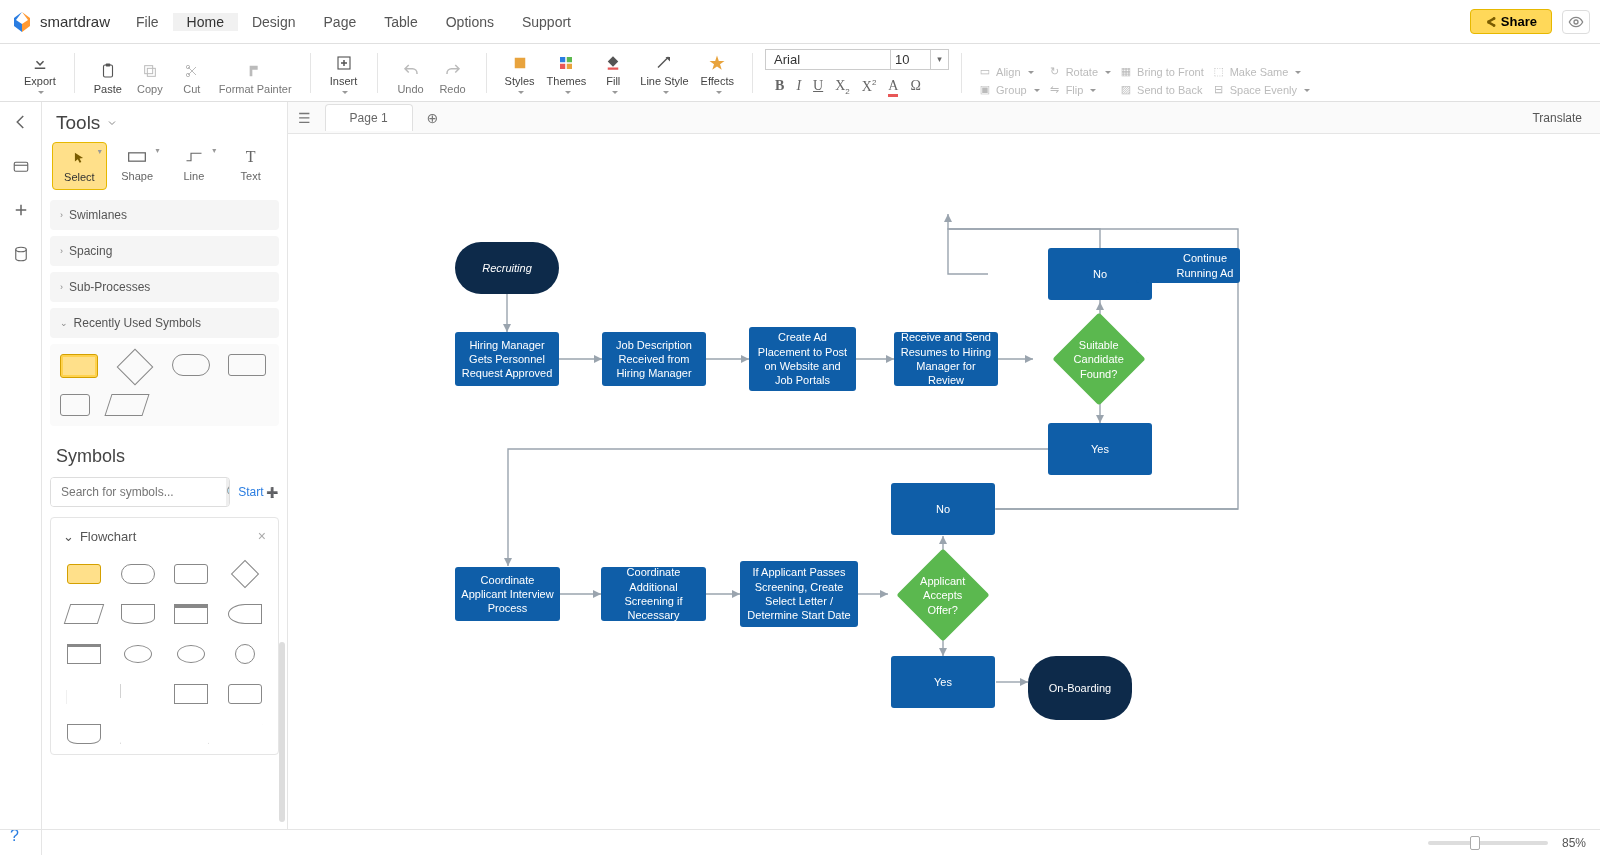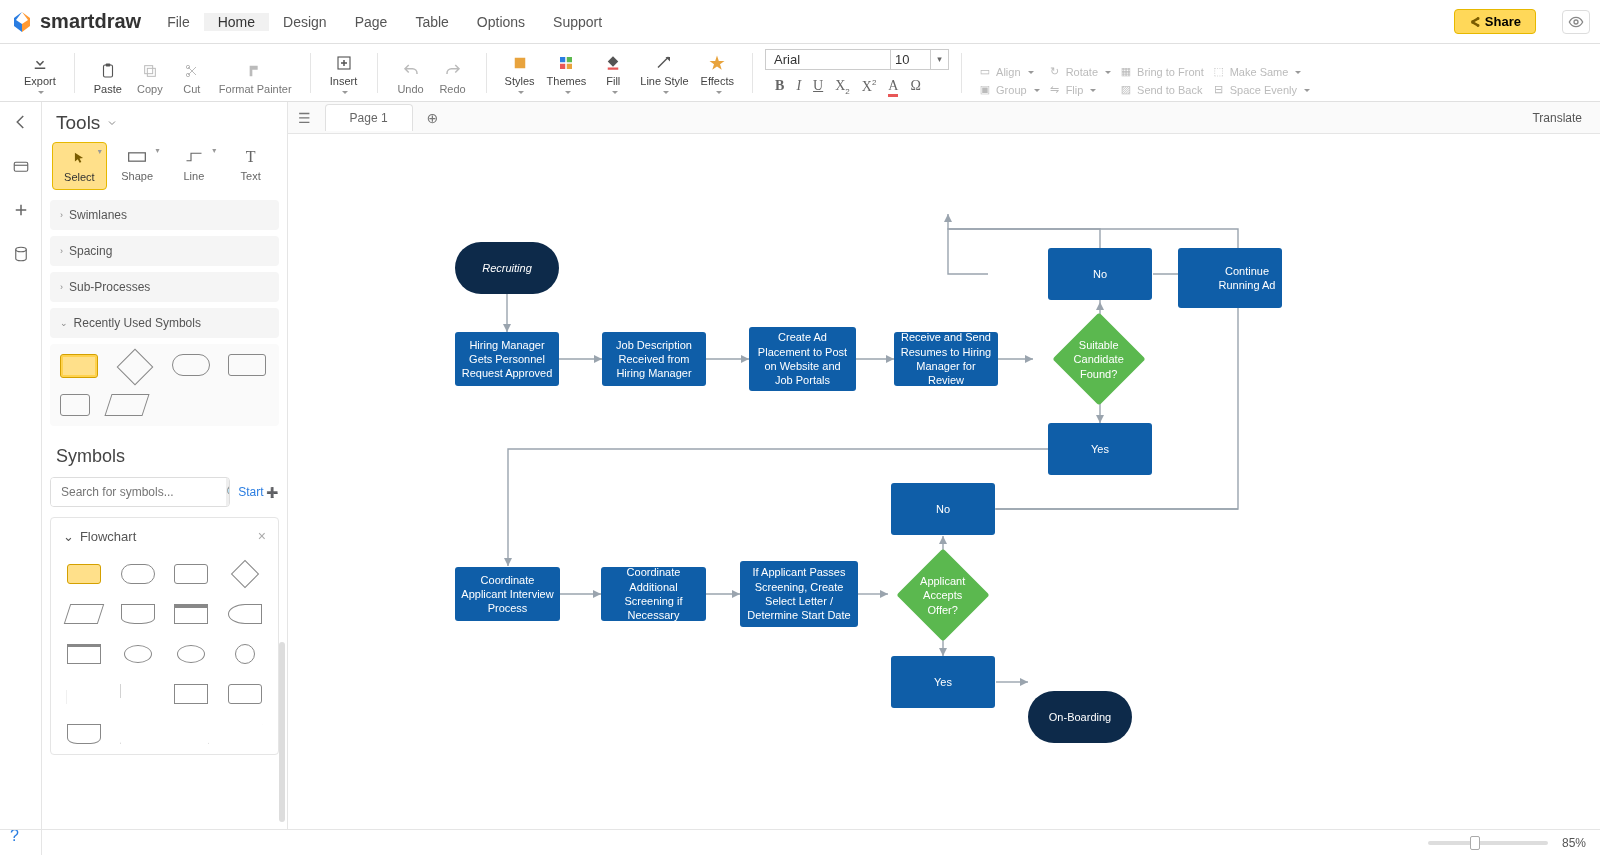--- a/index.html
+++ b/index.html
@@ -2,25 +2,25 @@
 <html><head>
 <meta charset="utf-8">
 <style>
 * { margin: 0; padding: 0; box-sizing: border-box; font-family: -apple-system, BlinkMacSystemFont, "Segoe UI", Arial, sans-serif; }
 body { width: 1600px; height: 855px; background: #fff; overflow: hidden; position: relative; }
 
 
 .topbar { height: 44px; display: flex; align-items: center; border-bottom: 1px solid #e0e0e0; padding: 0 10px; }
 .logo { display: flex; align-items: center; gap: 6px; margin-right: 12px; }
 .logo-icon { width: 24px; height: 24px; }
-.logo-text { font-size: 20px; font-weight: 700; color: #333; }
+.logo-text { font-size: 15px; font-weight: 400; color: #333; }
 .menu { display: flex; }
 .menu-item { padding: 1px 14px; font-size: 14px; color: #555; cursor: pointer; }
 .menu-item.active { background: #f1f1f1; color: #333; }
-.topbar-right { margin-left: auto; display: flex; align-items: center; gap: 26px; }
+.topbar-right { margin-left: auto; display: flex; align-items: center; gap: 10px; }
 .share-btn { background: #ffd859; border: 1px solid #e6b800; border-radius: 4px; padding: 4px 14px; font-size: 13px; font-weight: 600; cursor: pointer; display:flex; align-items:center; gap:4px;}
 .eye-btn { width: 28px; height: 24px; border: 1px solid #ddd; border-radius: 4px; display: flex; align-items: center; justify-content: center; cursor: pointer; }
 
 
 .ribbon { height: 58px; display: flex; align-items: center; padding: 0 10px; border-bottom: 1px solid #e0e0e0; gap: 0; }
 .ribbon-group { display: flex; align-items: flex-end; padding: 0 8px; height: 48px; }
 .ribbon-sep { width: 1px; height: 40px; background: #e5e5e5; margin: 0 4px; }
 .ribbon-btn { display: flex; flex-direction: column; align-items: center; justify-content: flex-end; padding: 2px 6px; font-size: 11px; color: #777; cursor: pointer; min-width: 42px; gap:2px; }
 .ribbon-btn .ic { height: 20px; display:flex; align-items:center; justify-content:center; color:#888; }
 .ribbon-btn.dark { color:#444; }
@@ -546,21 +546,21 @@
     </div>
   <div class="node" style="left:606px; top:198px; width:104px; height:54px;">
       <span>Receive and Send Resumes to Hiring Manager for Review</span>
     </div>
   <div class="node diamond" style="left:778px; top:192px; width:66px; height:66px;">
       <span>Suitable Candidate Found?</span>
     </div>
   <div class="node" style="left:760px; top:114px; width:104px; height:52px;">
       <span>No</span>
     </div>
-  <div class="node" style="left:890px; top:114px; width:104px; height:60px;padding-left:40px;">
+  <div class="node" style="left:848px; top:114px; width:104px; height:35px;padding-left:40px;">
       <span>Continue Running Ad</span>
     </div>
   <div class="node" style="left:760px; top:289px; width:104px; height:52px;">
       <span>Yes</span>
     </div>
 
   <div class="node" style="left:167px; top:433px; width:105px; height:54px;">
       <span>Coordinate Applicant Interview Process</span>
     </div>
   <div class="node" style="left:313px; top:433px; width:105px; height:54px;">
@@ -571,21 +571,21 @@
     </div>
   <div class="node diamond" style="left:622px; top:428px; width:66px; height:66px;">
       <span>Applicant Accepts Offer?</span>
     </div>
   <div class="node" style="left:603px; top:349px; width:104px; height:52px;">
       <span>No</span>
     </div>
   <div class="node" style="left:603px; top:522px; width:104px; height:52px;">
       <span>Yes</span>
     </div>
-  <div class="node dark" style="left:740px; top:522px; width:104px; height:52px;margin-top:35px;">
+  <div class="node dark" style="left:740px; top:522px; width:104px; height:64px;">
       <span>On-Boarding</span>
     </div>
 </div>
 
 <div class="statusbar">
   <div class="zoom-slider">
       <div class="knob"></div>
     </div>
   <span>85%</span>
 </div>

